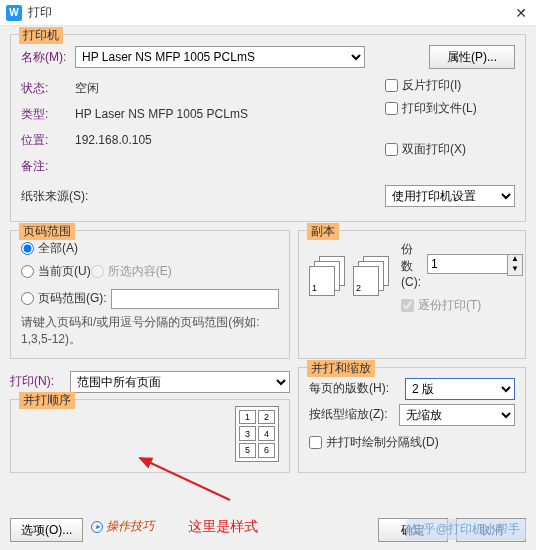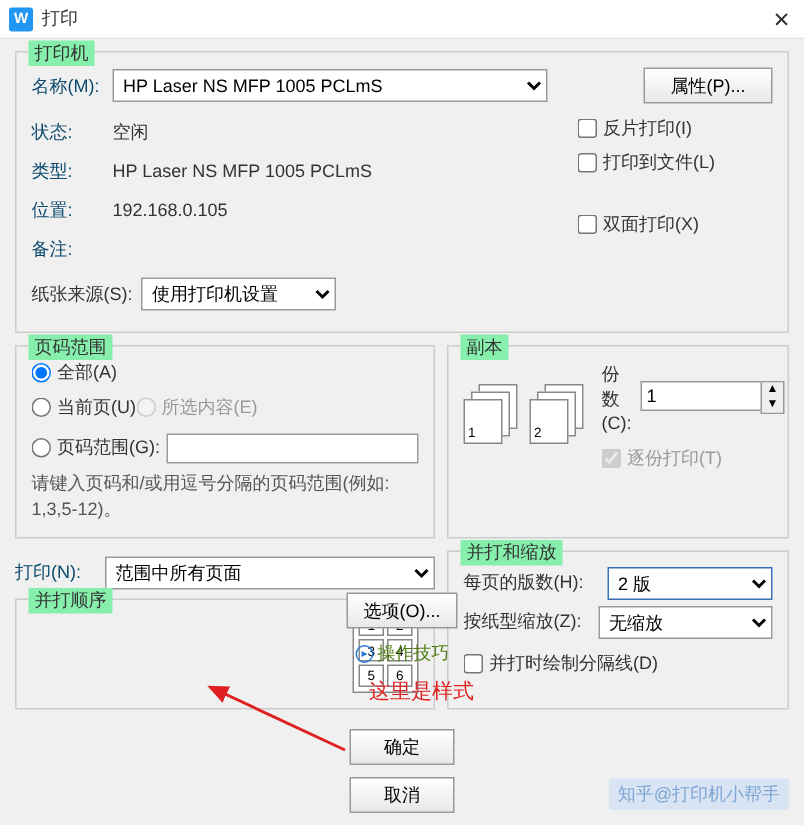--- a/index.html
+++ b/index.html
@@ -3,43 +3,43 @@
 <meta charset="utf-8">
 <style>
 * { box-sizing: border-box; margin: 0; padding: 0; font-family: "Microsoft YaHei", SimSun, sans-serif; font-size: 12px; }
 body { background: #f0f0f0; width: 536px; height: 550px; position: relative; }
 .titlebar { height: 26px; background: #fff; display: flex; align-items: center; padding: 0 6px; border-bottom: 1px solid #e5e5e5; }
 .app-icon { width: 16px; height: 16px; background: #2196f3; border-radius: 2px; display: flex; align-items: center; justify-content: center; color: #fff; font-size: 10px; font-weight: bold; margin-right: 6px; }
 .title { flex: 1; color: #333; }
 .close { width: 18px; text-align: center; font-size: 14px; color: #333; cursor: pointer; }
 .body { padding: 8px 10px 10px 10px; }
 .group { border: 1px solid #ccc; padding: 6px 10px 10px 10px; margin-bottom: 8px; position: relative; }
-.group-title { position: absolute; top: -8px; left: 8px; background: #86efac; padding: 0 4px; color: #333; }
+.group-title { position: absolute; top: -8px; left: 8px; background: #fdba74; padding: 0 4px; color: #333; }
 .row { display: flex; align-items: center; margin: 4px 0; min-height: 22px; }
-.lbl { width: 54px; color: #0c4a6e; }
+.lbl { width: 54px; color: #701a75; }
 .lbl2 { color: #333; }
 .val { color: #333; }
 select { height: 22px; border: 1px solid #999; background: #fff; padding: 0 2px; }
 select.wide { width: 290px; }
 button { height: 24px; border: 1px solid #999; background: linear-gradient(#fff,#e8e8e8); padding: 0 10px; cursor: pointer; }
 .chk { display: flex; align-items: center; gap: 4px; color: #333; }
 .chk input { width: 13px; height: 13px; }
 .rad { display: flex; align-items: center; gap: 4px; color: #333; margin: 3px 0; }
 .rad input { width: 13px; height: 13px; }
 .dim { color: #999; }
 input[type=text] { height: 20px; border: 1px solid #999; padding: 0 3px; }
 .spin { display: flex; }
 .spin input { width: 80px; border-right: none; }
 .spin-btns { display: flex; flex-direction: column; border: 1px solid #999; }
 .spin-btns div { width:14px; height:10px; font-size:8px; line-height:8px; text-align:center; background:#eee; cursor:pointer; }
 .cols { display: flex; gap: 8px; }
 .col { flex: 1; }
 .hint { color: #555; font-size: 12px; line-height: 1.4; margin-top: 4px; }
-.footer { display: flex; align-items: center; gap: 8px; padding: 0 10px; position: absolute; bottom: 8px; left: 0; right: 0; flex-direction: column; }
-.tips-link { color: #4d7c0f; display: flex; align-items: center; gap: 3px; cursor: pointer; }
+.footer { display: flex; align-items: flex-start; gap: 8px; padding: 0 10px; position: absolute; bottom: 8px; left: 0; right: 0; }
+.tips-link { color: #c2410c; display: flex; align-items: center; gap: 3px; cursor: pointer; font-style: italic; }
 .tips-ico { width: 12px; height: 12px; border: 1.5px solid #2a7ad4; border-radius: 50%; display:flex;align-items:center;justify-content:center; }
 .tips-ico:before { content:"▸"; color:#2a7ad4; font-size:8px; margin-left:1px;}
 .anno { color: #e02020; font-size: 14px; font-weight: 400; }
 .arrow { position: absolute; left: 130px; bottom: 40px; pointer-events: none; }
 .watermark { position:absolute; right:10px; bottom:10px; color:#7ea6d4; font-size:12px; background:rgba(200,220,245,0.6); padding:2px 6px; border-radius:2px; }
 .copies-ico { display:flex; gap:6px; }
 .stack { position:relative; width:38px; height:40px; }
 .stack .pg { position:absolute; width:26px; height:30px; border:1px solid #888; background:#fff; font-size:9px; display:flex; align-items:flex-end; justify-content:flex-start; padding:2px; }
 .layout-preview { border:1px solid #888; width:44px; height:56px; display:grid; grid-template-columns:1fr 1fr; grid-template-rows:1fr 1fr 1fr; gap:2px; padding:3px; background:#fff; }
 .layout-preview div { border:1px solid #888; font-size:9px; display:flex; align-items:center; justify-content:center; }
@@ -89,21 +89,21 @@
         <label class="chk" style="margin-top:6px">
             <input type="checkbox" style="">
             <span>打印到文件(L)</span>
           </label>
         <label class="chk" style="margin-top:24px">
             <input type="checkbox" style="">
             <span>双面打印(X)</span>
           </label>
       </div>
     </div>
-    <div class="row" style="justify-content:flex-start; gap:6px">
+    <div class="row" style="justify-content:space-between; gap:6px">
       <span class="lbl2">纸张来源(S):</span>
       <select style="width:130px"><option>使用打印机设置</option></select>
     </div>
   </div>
 
   <div class="cols">
     <div class="col group">
       <div class="group-title">页码范围</div>
       <label class="rad">
           <input type="radio" name="r" checked="" style="">

